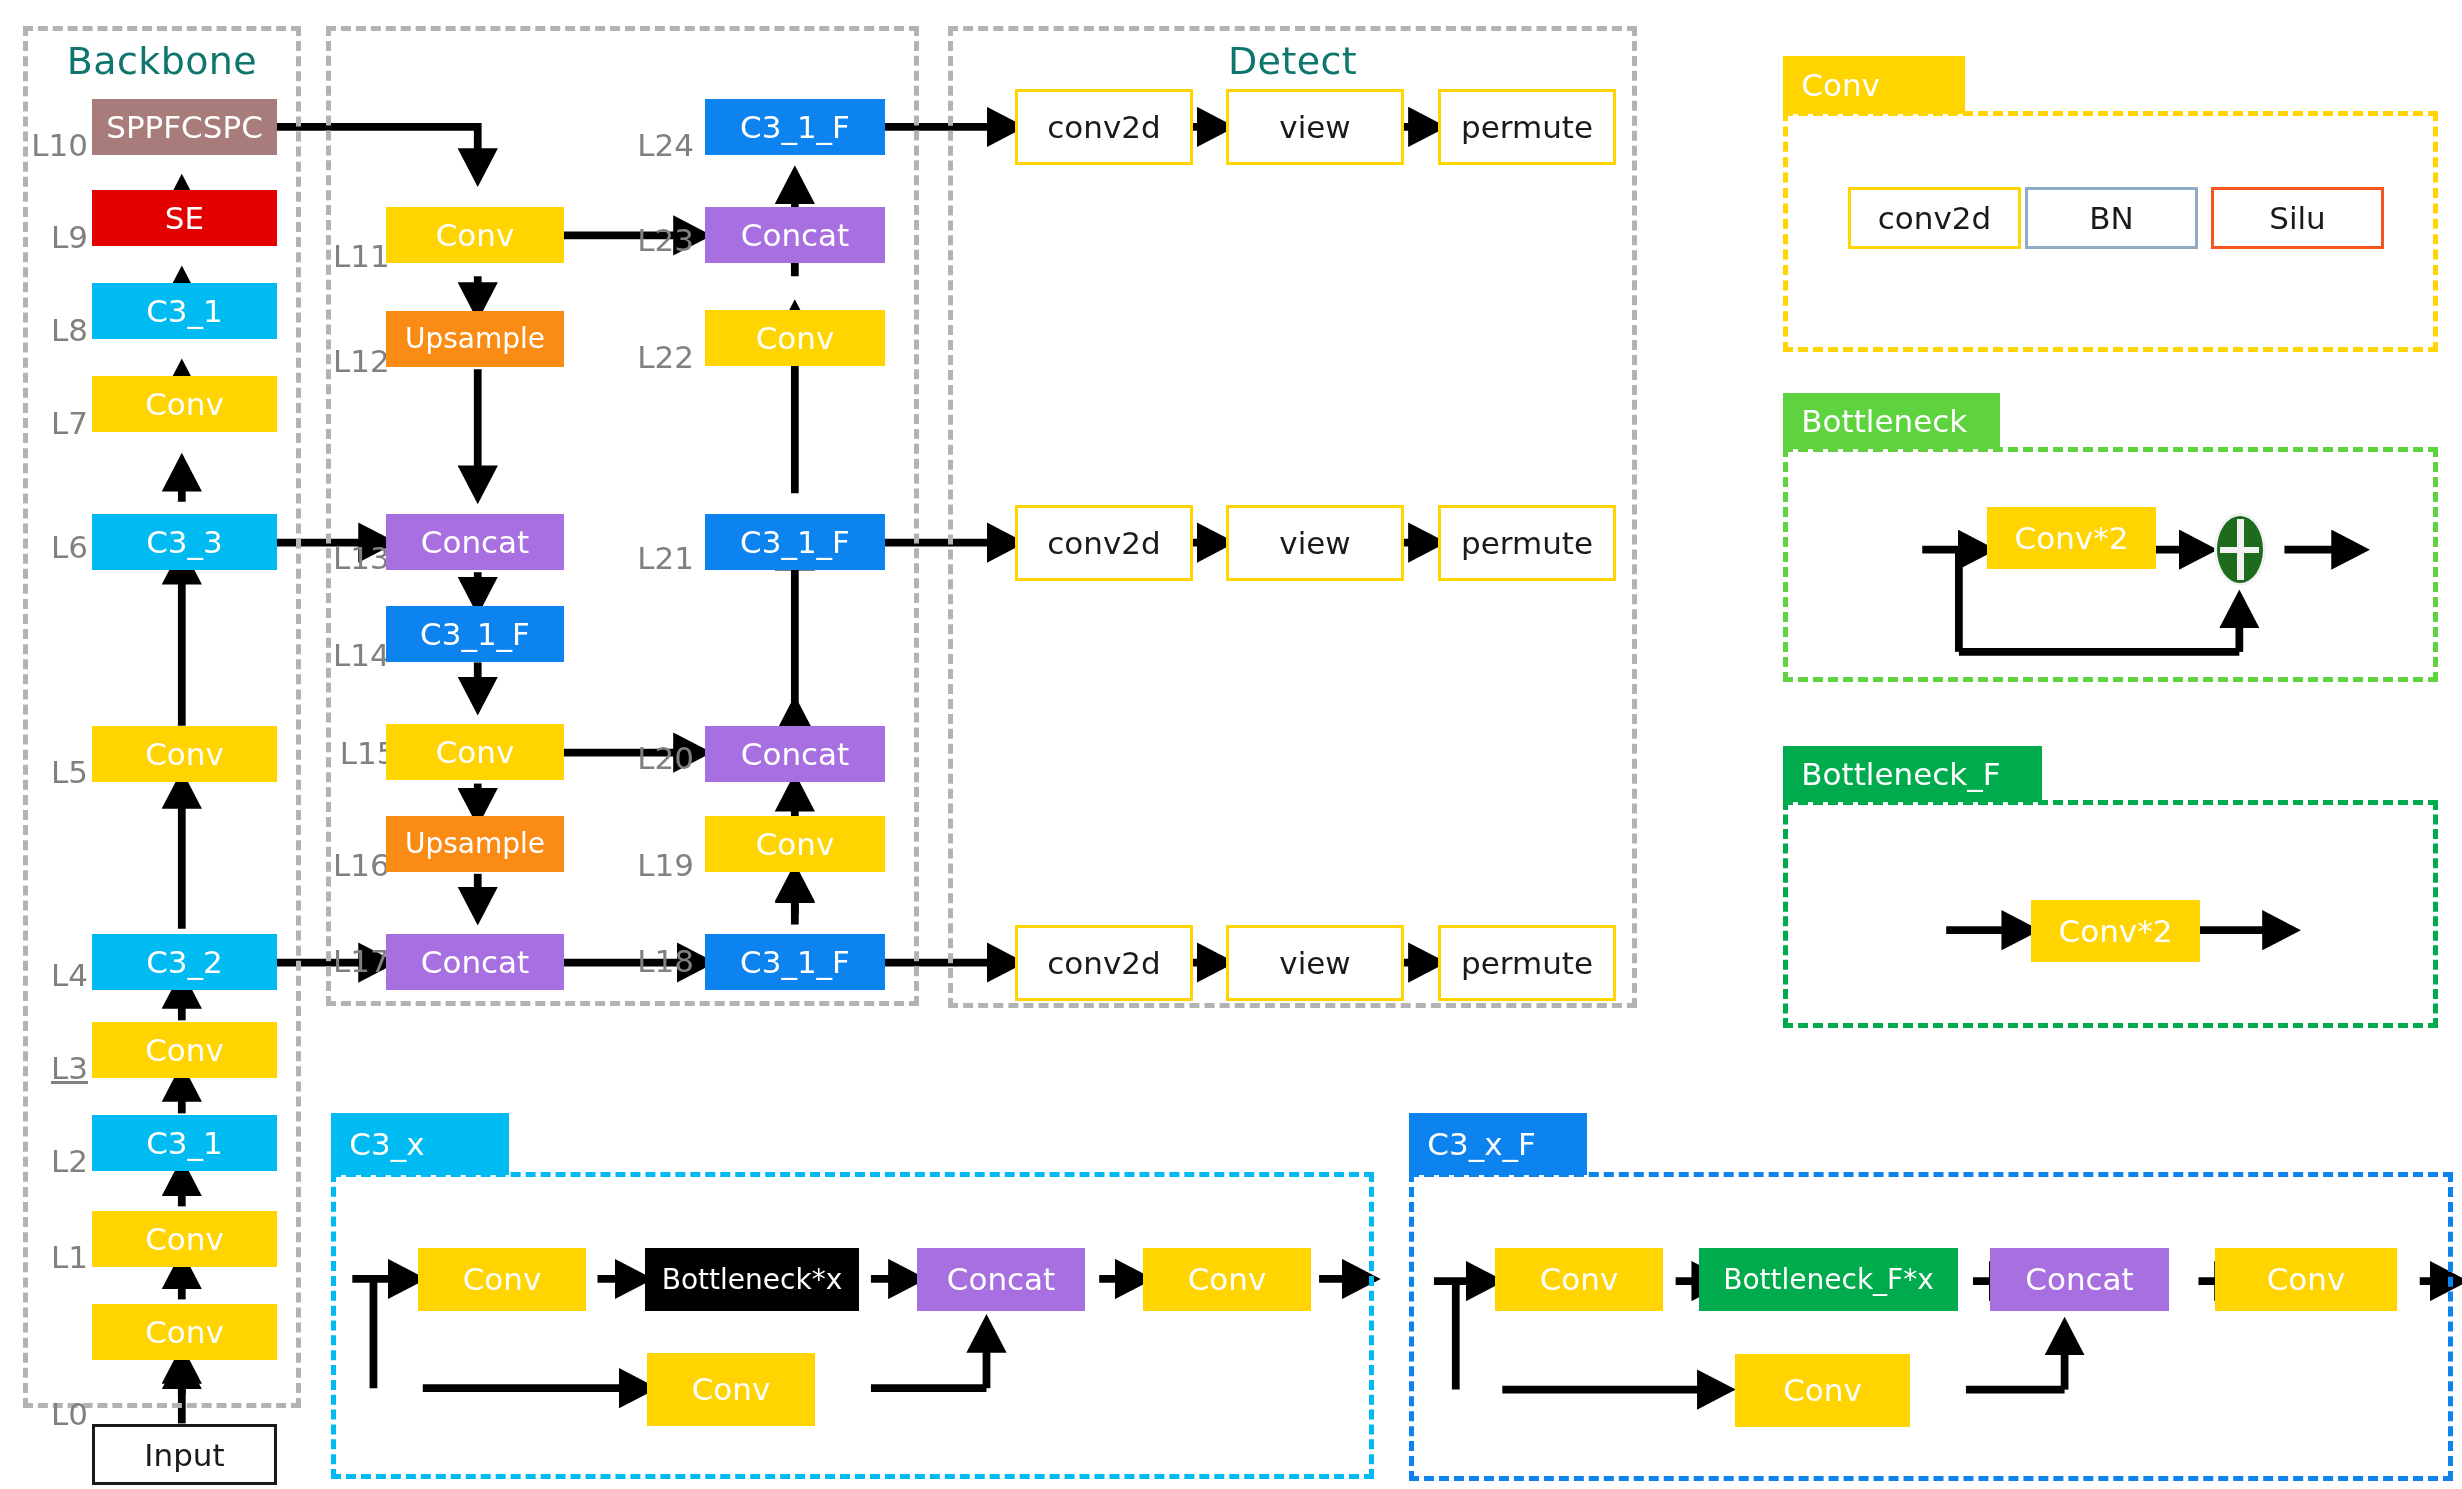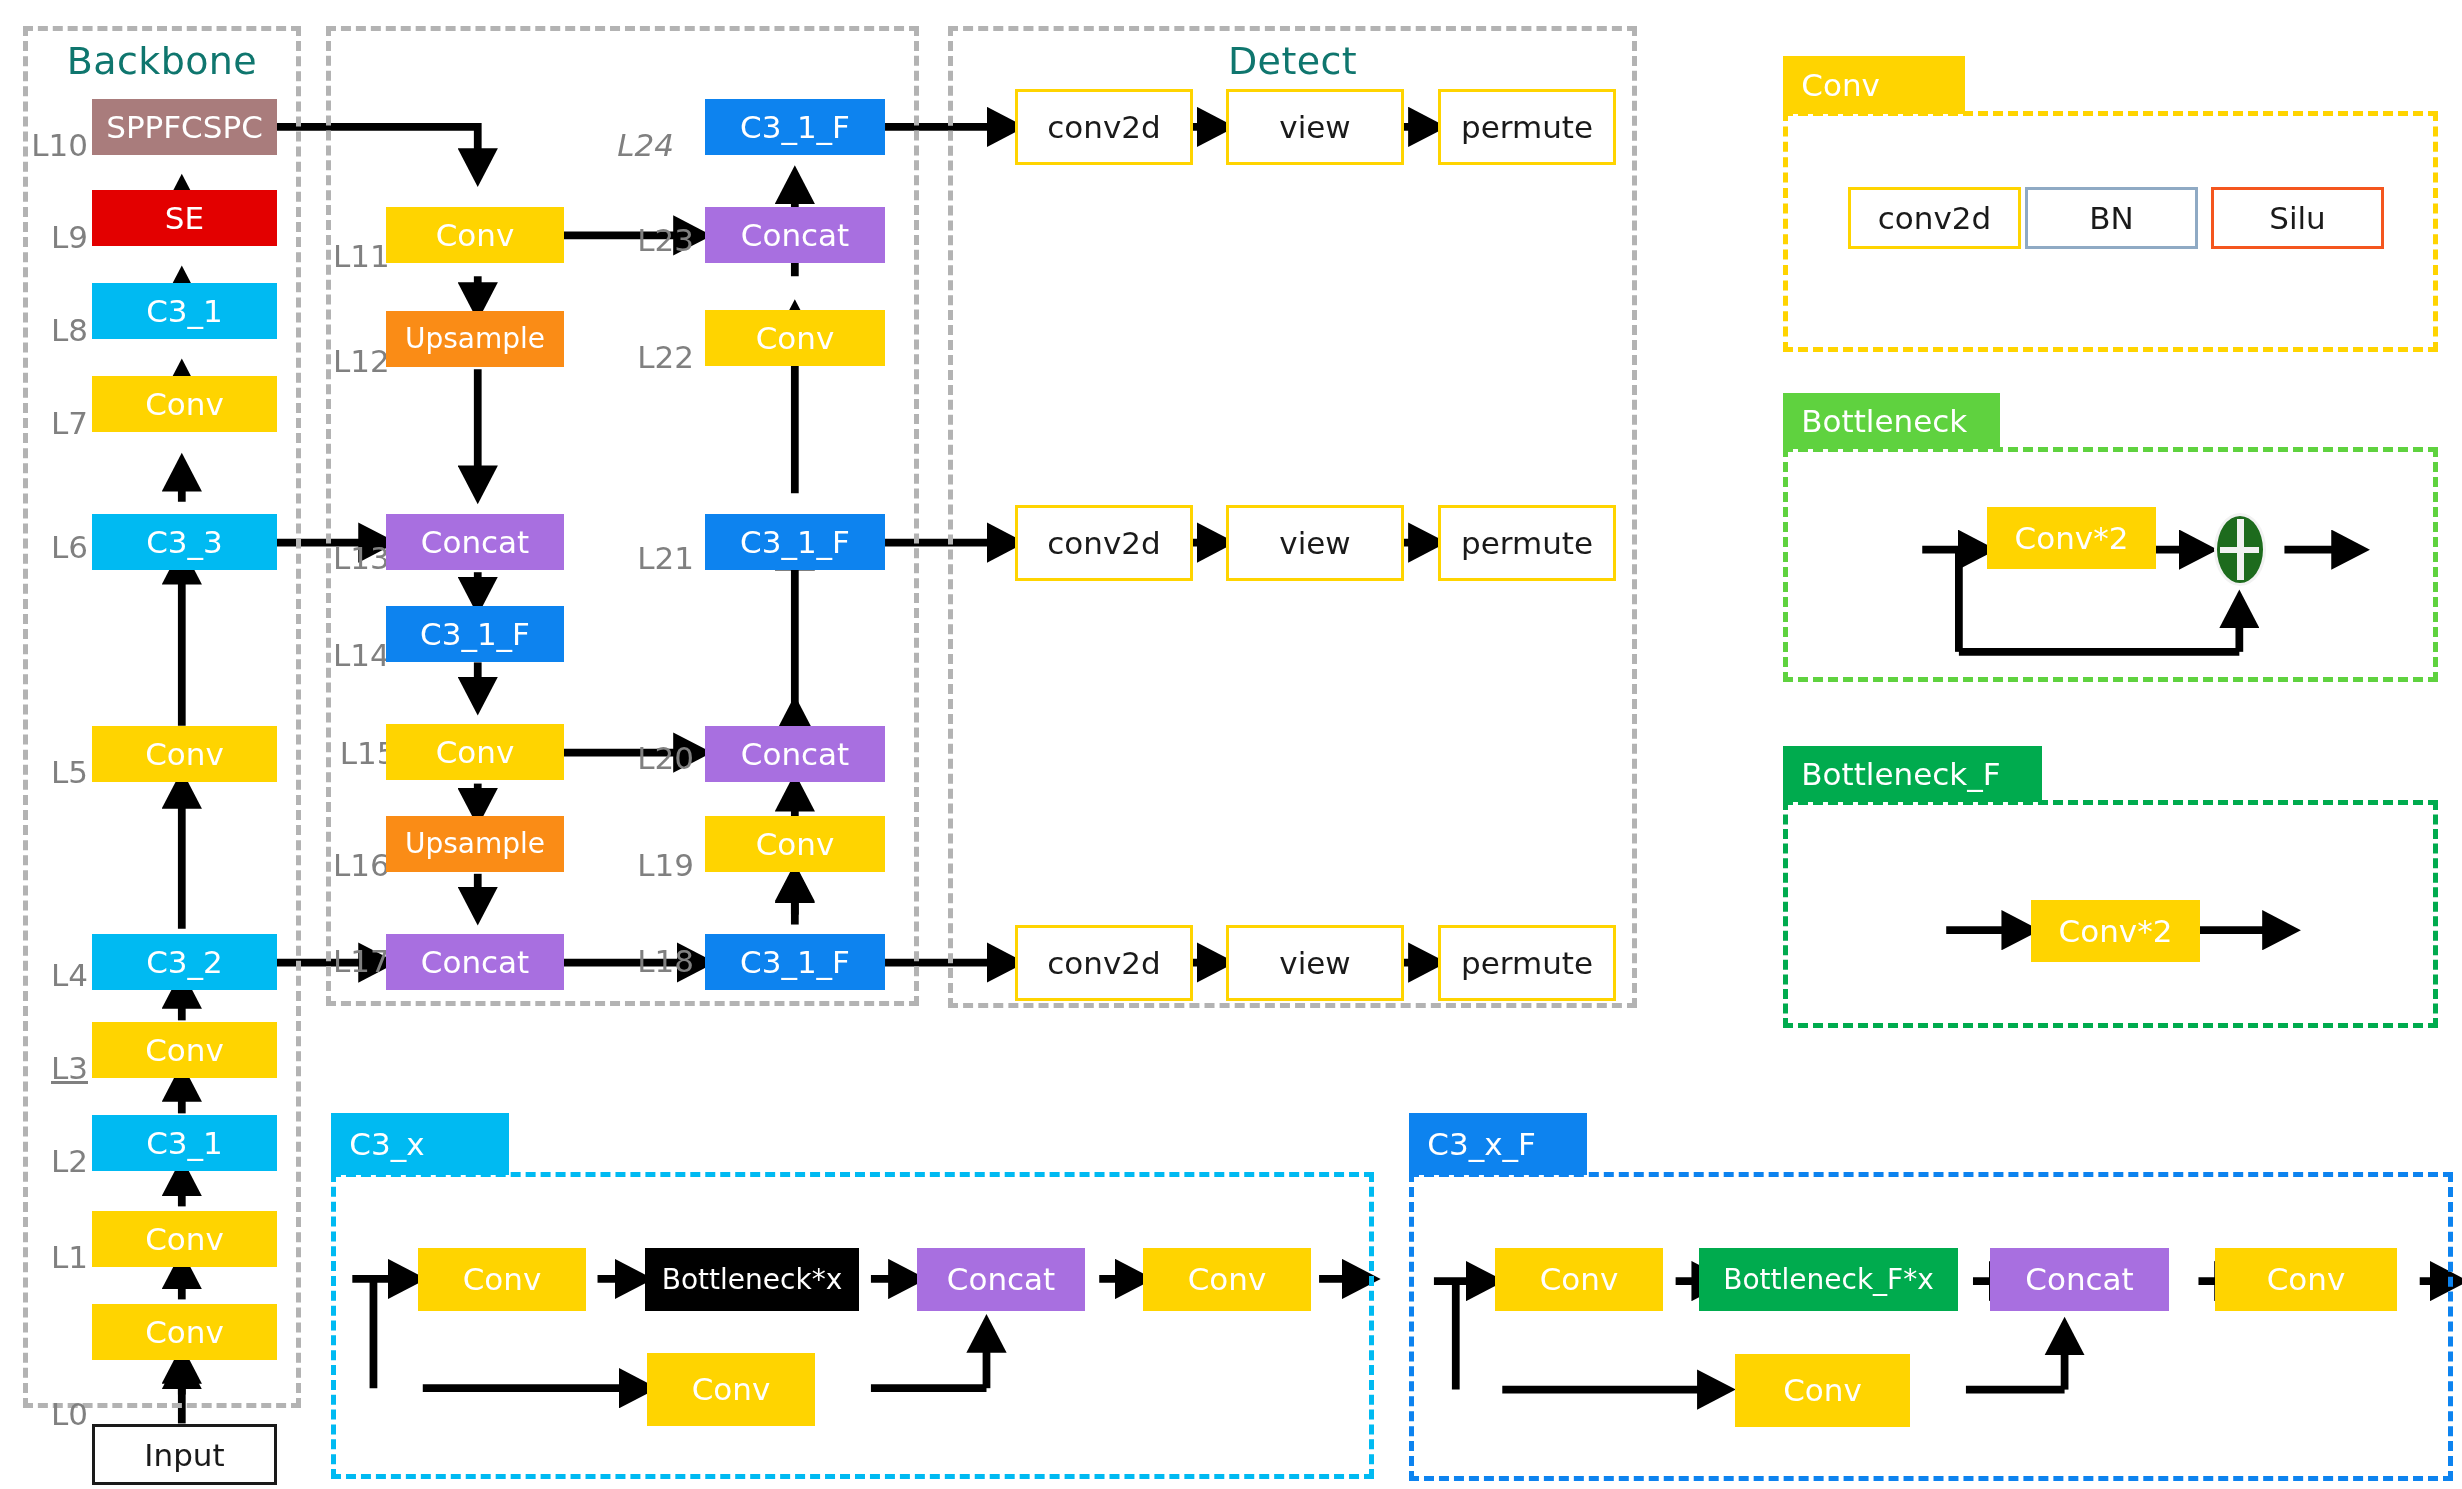--- a/index.html
+++ b/index.html
@@ -290,21 +290,21 @@
 
   <div class="lidx" style="left:333px;top:715px;width:70px;text-align:center;">L15</div>
   <div class="blk c-yellow" style="left:386px;top:724px;width:178px;height:56px;">Conv</div>
 
   <div class="lidx" style="left:333px;top:827px;width:70px;text-align:left;">L16</div>
   <div class="blk c-orange small" style="left:386px;top:816px;width:178px;height:56px;">Upsample</div>
 
   <div class="lidx" style="left:333px;top:923px;width:70px;text-align:left;">L17</div>
   <div class="blk c-purple" style="left:386px;top:934px;width:178px;height:56px;">Concat</div>
 
-  <div class="lidx" style="left:600px;top:107px;width:74px;font-style:italic;">L24</div>
+  <div class="lidx" style="left:620px;top:107px;width:74px;">L24</div>
   <div class="blk c-blue" style="left:705px;top:99px;width:180px;height:56px;">C3_1_F</div>
 
   <div class="lidx" style="left:620px;top:202px;width:74px;">L23</div>
   <div class="blk c-purple" style="left:705px;top:207px;width:180px;height:56px;">Concat</div>
 
   <div class="lidx" style="left:620px;top:319px;width:74px;">L22</div>
   <div class="blk c-yellow" style="left:705px;top:310px;width:180px;height:56px;">Conv</div>
 
   <div class="lidx" style="left:620px;top:520px;width:74px;">L21</div>
   <div class="blk c-blue" style="left:705px;top:514px;width:180px;height:56px;">C3_1_F</div>

